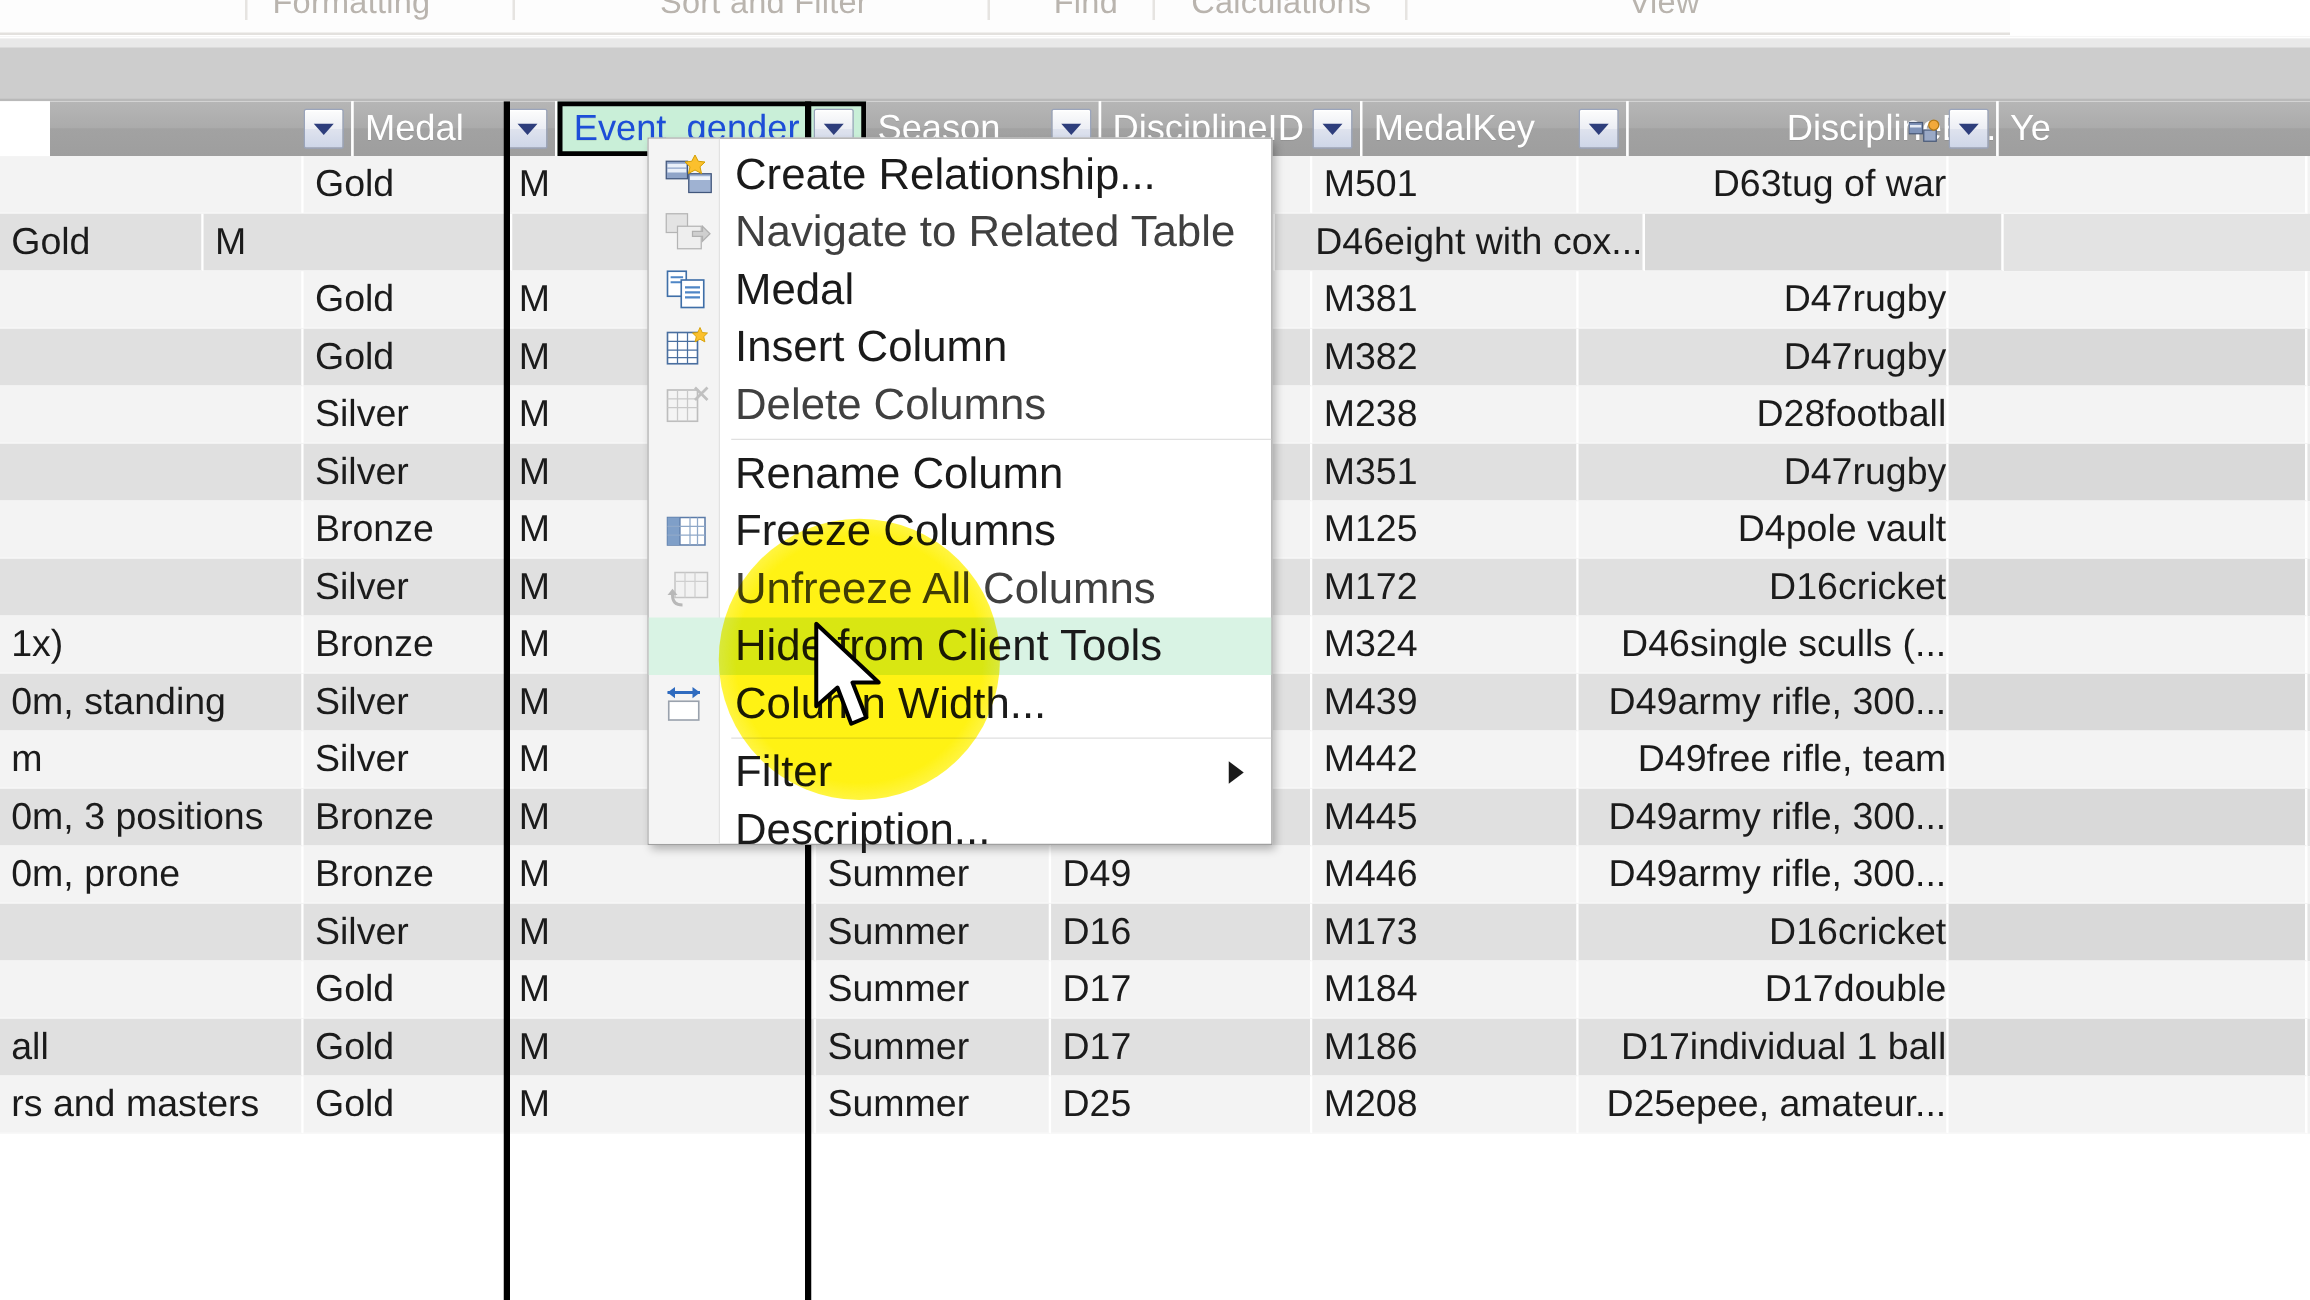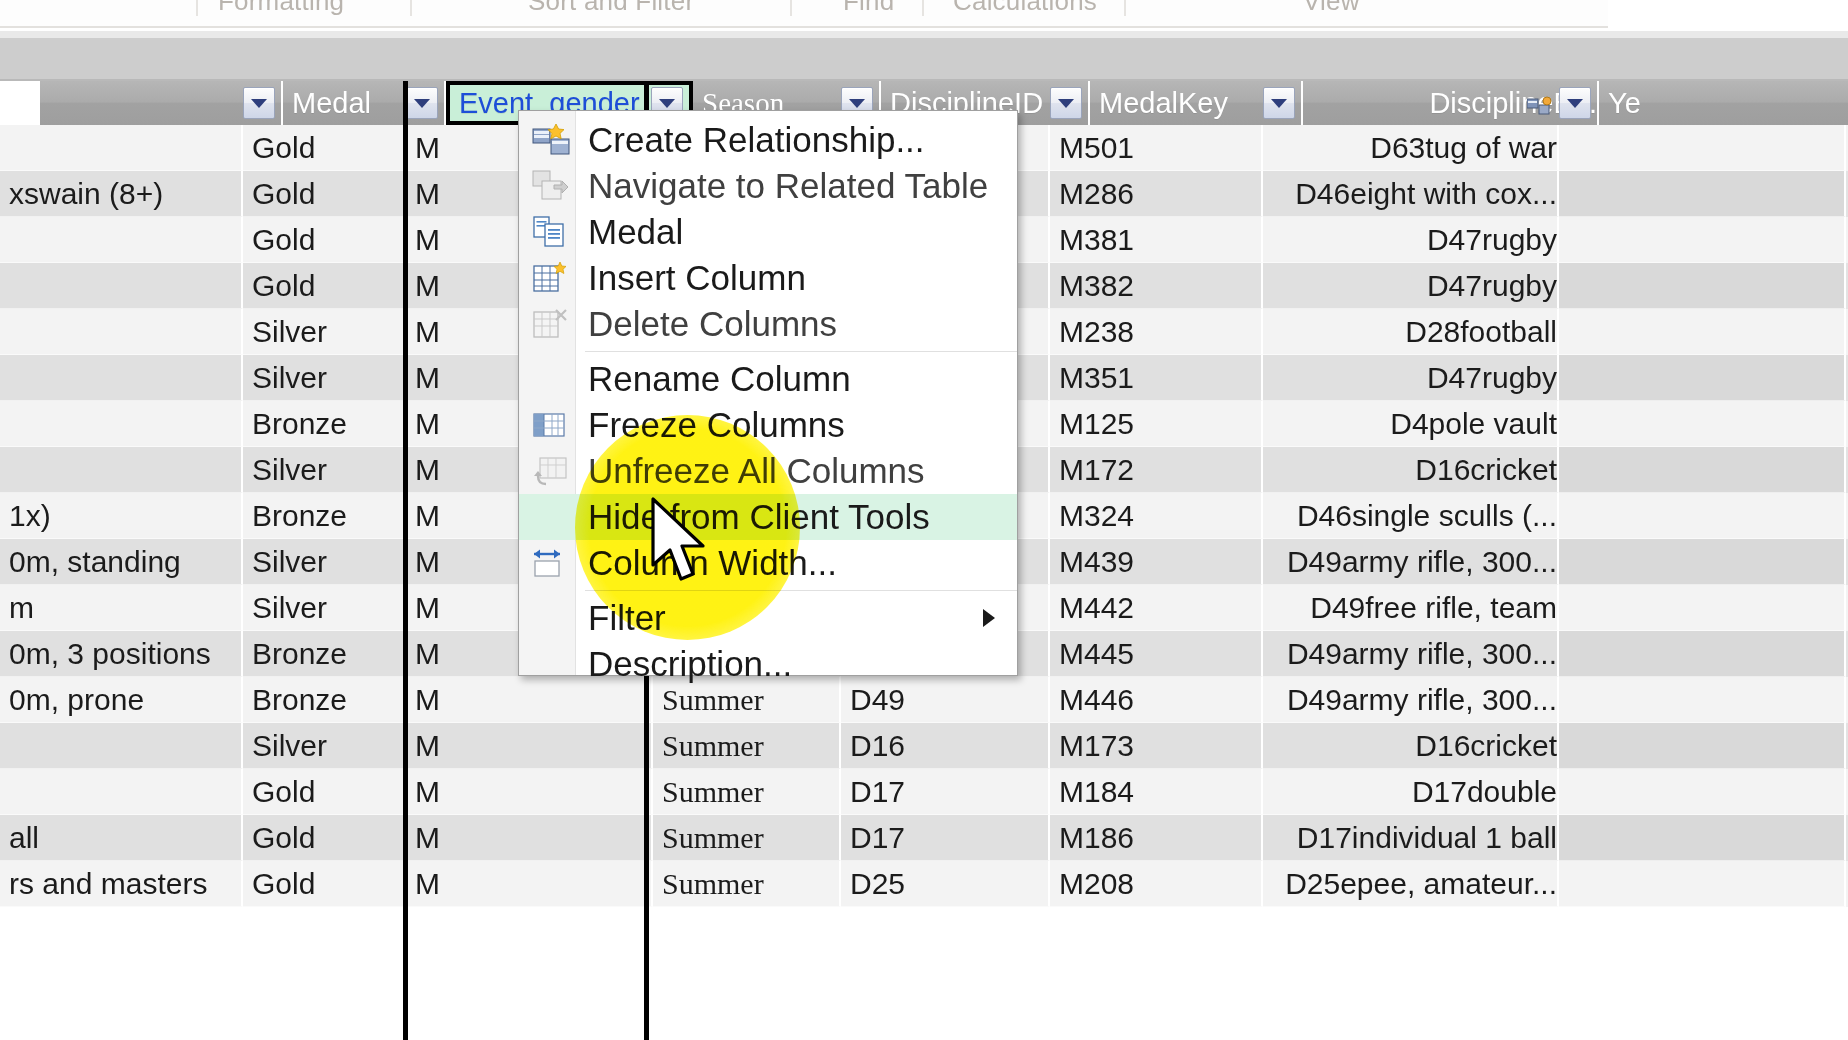--- a/index.html
+++ b/index.html
@@ -98,21 +98,21 @@
     border-bottom:1px solid rgba(255,255,255,.55);
   }
   .cell.light{background:#f3f3f3;}
   .cell.dark{background:#e0e0e0;}
   .cell.darker{background:#d9d9d9;}
 
   
   .c-event{width:243px;}
   .c-medal{width:163px;}
   .c-gender{width:247px;}
-  .c-season{width:188px;font-family:Liberation Serif, serif;}
+  .c-season{width:188px;}
   .c-disc{width:209px;}
   .c-mkey{width:213px;}
   .c-de{width:296px;justify-content:flex-end;}
   .c-year{width:287px;}
 
   
   .selcol-left{
     position:absolute;left:403px;top:0;width:5px;height:959px;background:#000;z-index:40;
   }
   .selcol-right{
@@ -249,21 +249,20 @@
           <div class="cell c-event light"></div>
           <div class="cell c-medal light">Gold</div>
           <div class="cell c-gender light">M</div>
           <div class="cell c-season light"></div>
           <div class="cell c-disc light"></div>
           <div class="cell c-mkey light">M501</div>
           <div class="cell c-de light">D63tug of war</div>
           <div class="cell c-year light"></div>
         </div>
         <div class="row odd">
-          <div class="cell c-event dark">xswain (8+)</div>
           <div class="cell c-medal dark">Gold</div>
           <div class="cell c-gender dark">M</div>
           <div class="cell c-season dark"></div>
           <div class="cell c-disc dark"></div>
           <div class="cell c-mkey dark">M286</div>
           <div class="cell c-de dark">D46eight with cox...</div>
           <div class="cell c-year darker"></div>
         </div>
         <div class="row even">
           <div class="cell c-event light"></div>

